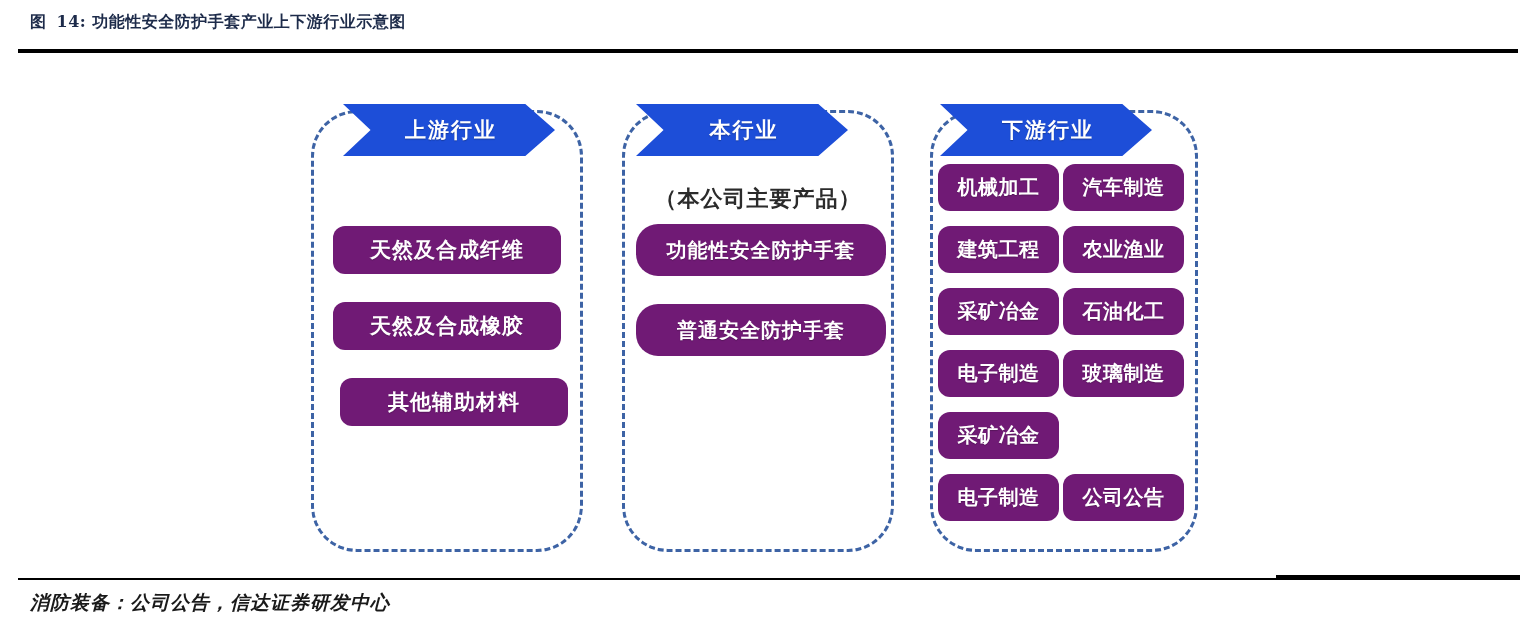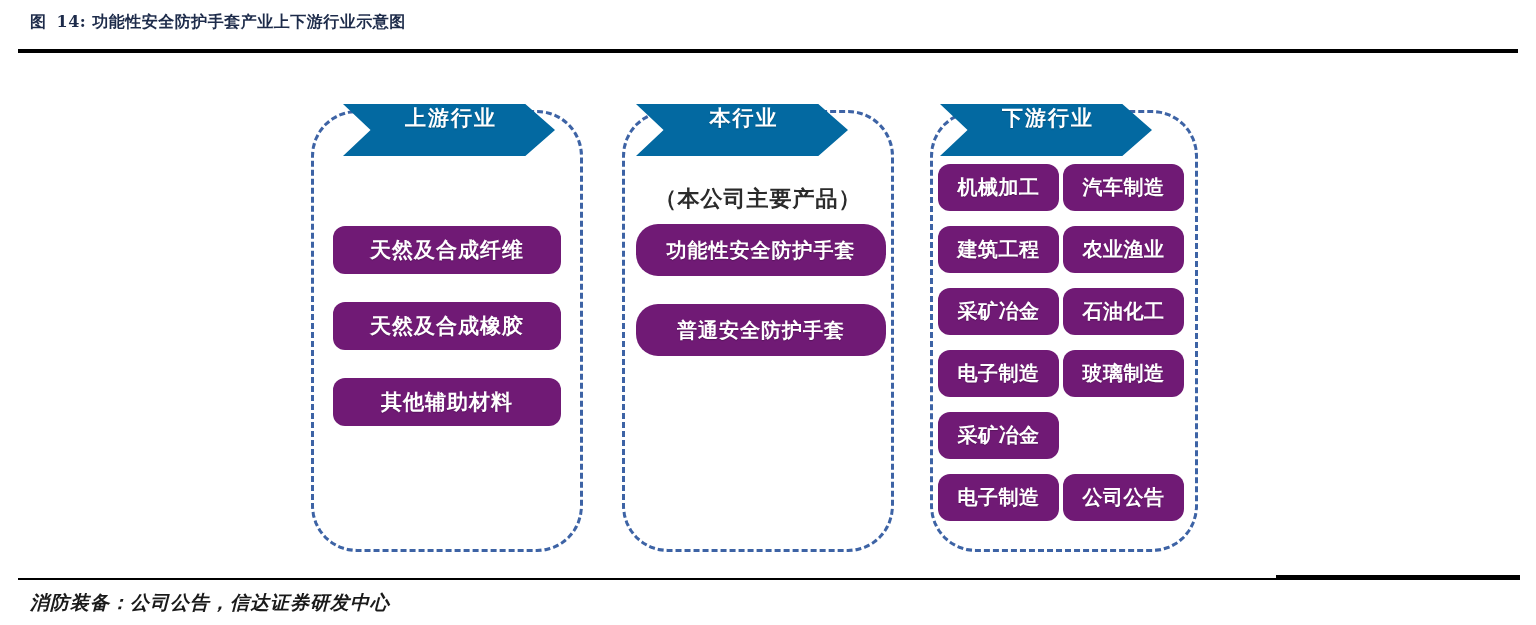--- a/index.html
+++ b/index.html
@@ -64,26 +64,26 @@
     background: transparent;
   }
   .col-upstream   { left: 311px; top: 58px;  width: 272px; height: 442px; }
   .col-industry   { left: 622px; top: 58px;  width: 272px; height: 442px; }
   .col-downstream { left: 930px; top: 58px;  width: 268px; height: 442px; }
 
   
   .banner {
     position: absolute;
     height: 52px;
-    background: #0369a1;
+    background: #1d4ed8;
     color: #ffffff;
     font-size: 21px;
     font-weight: bold;
     display: flex;
-    align-items: flex-start;
+    align-items: center;
     justify-content: center;
     letter-spacing: 2px;
     -webkit-clip-path: polygon(0 0, 86% 0, 100% 50%, 86% 100%, 0 100%, 13% 50%);
     clip-path: polygon(0 0, 86% 0, 100% 50%, 86% 100%, 0 100%, 13% 50%);
     text-shadow: 0 1px 1px rgba(0,0,0,0.25);
   }
   .banner-up   { left: 343px; top: 52px;  width: 212px; }
   .banner-ind  { left: 636px; top: 52px;  width: 212px; }
   .banner-down { left: 940px; top: 52px;  width: 212px; }
   .banner .btext { transform: translateX(2px); }
@@ -101,21 +101,21 @@
     font-weight: bold;
     letter-spacing: 1px;
     box-sizing: border-box;
     text-shadow: 0 1px 1px rgba(0,0,0,0.22);
   }
 
   
   .pill-up { left: 333px; width: 228px; height: 48px; }
   .up-0 { top: 174px; }
   .up-1 { top: 250px; }
-  .up-2 { top: 326px; }
+  .up-2 { top: 326px; margin-left: 7px; }
 
   
   .note-label {
     position: absolute;
     left: 622px;
     top: 132px;
     width: 272px;
     text-align: center;
     font-size: 22px;
     font-weight: bold;

